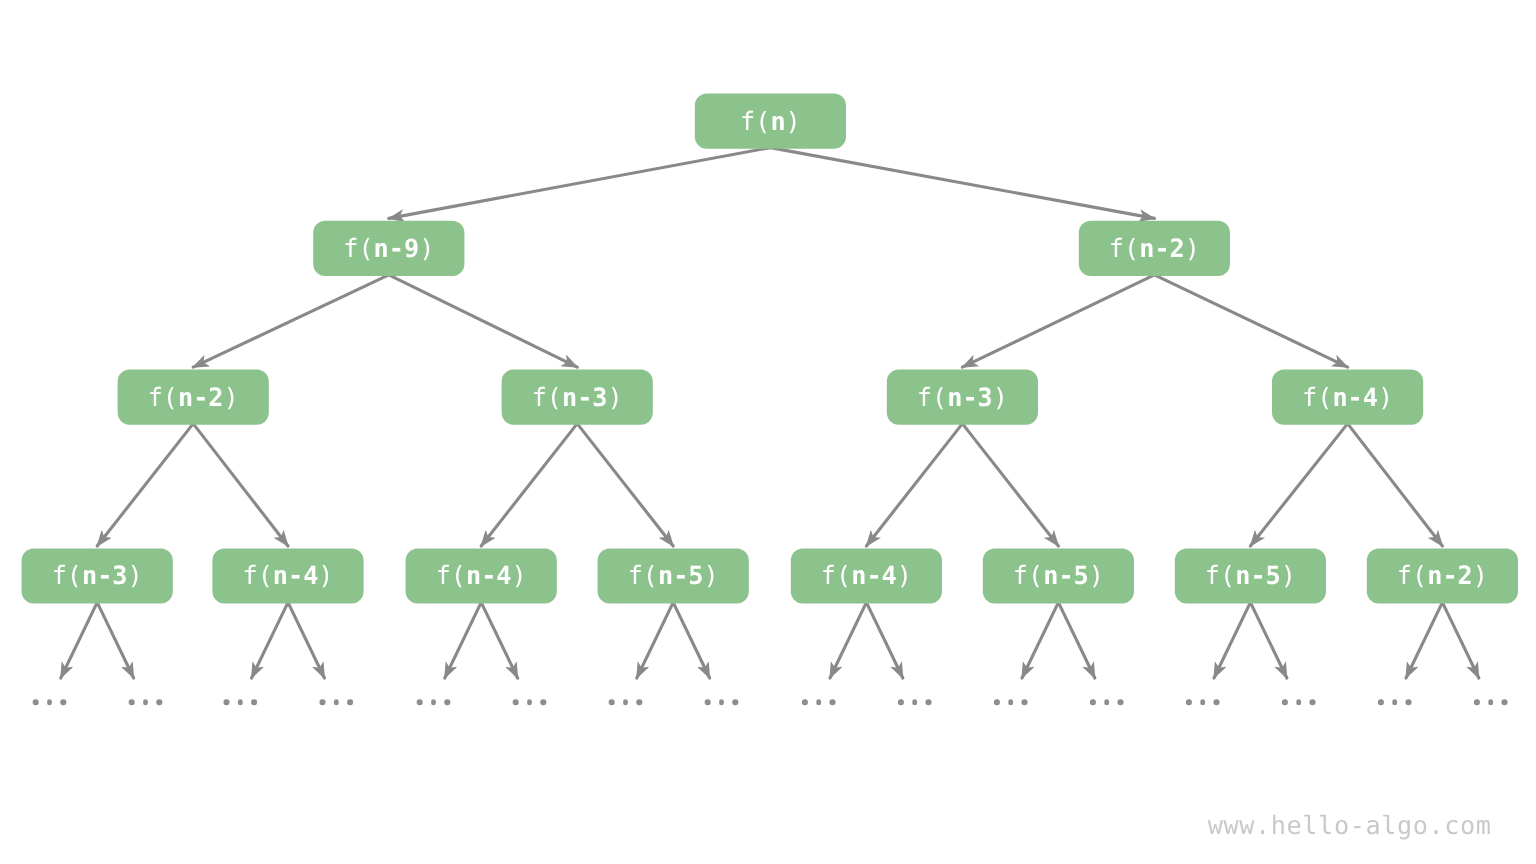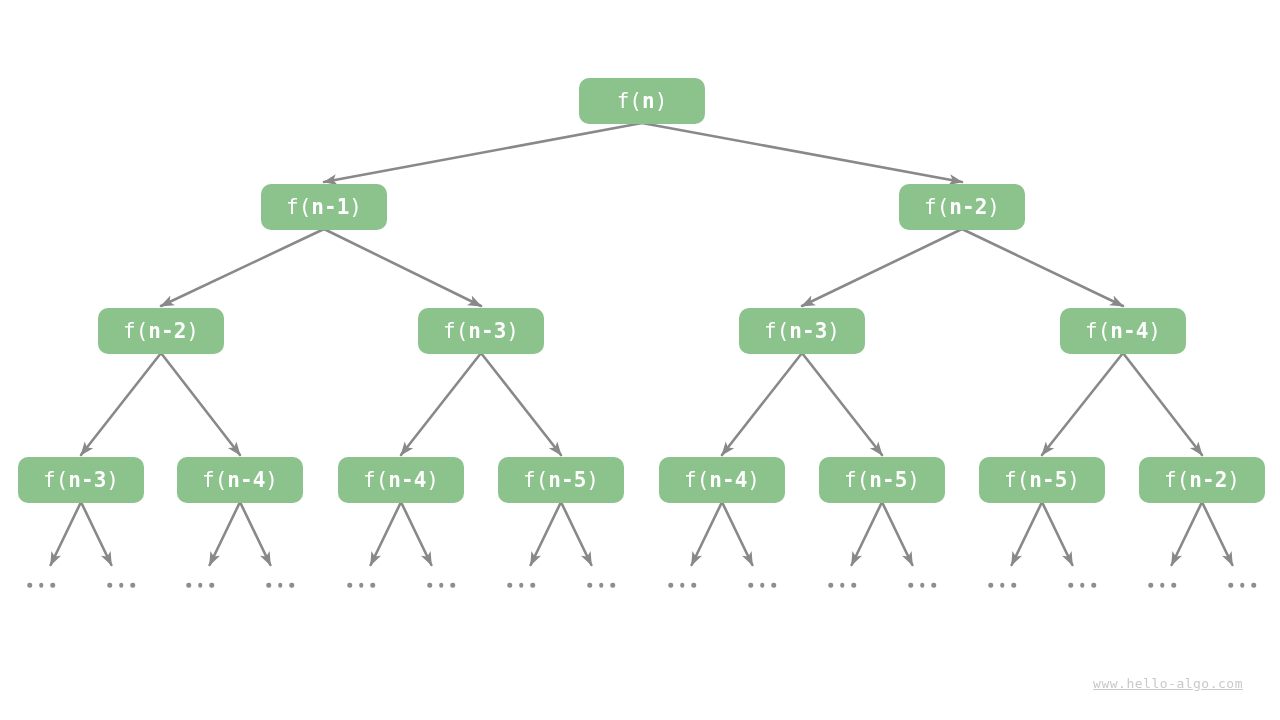--- a/index.html
+++ b/index.html
@@ -39,24 +39,23 @@
     transform:translate(-50%,-50%);
     display:flex;gap:7px;align-items:center;
   }
   .dot{
     display:block;width:4.5px;height:4.5px;border-radius:50%;
     background:var(--dots);
   }
   .watermark{
     position:absolute;
     right:37px;top:676px;
-    font-size:13px;line-height:1.2;
+    font-size:21px;line-height:1.2;
     color:var(--watermark);
     letter-spacing:0.5px;
-    text-decoration:underline;
   }
 </style>
 </head>
 <body>
 
 <div class="stage" id="stage">
   <svg id="edges" viewBox="0 0 1280 720">
     <defs>
       <marker id="arrowhead" markerUnits="userSpaceOnUse" markerWidth="14" markerHeight="12" viewBox="0 0 13 10" refX="12" refY="5" orient="auto">
         <path d="M0,0 L13,5 L0,10 L3.2,5 Z"></path>
@@ -88,21 +87,21 @@
       <line x1="722" y1="502" x2="752.3614457831326" y2="565" marker-end="url(#arrowhead)"></line>
       <line x1="882" y1="502" x2="851.6385542168674" y2="565" marker-end="url(#arrowhead)"></line>
       <line x1="882" y1="502" x2="912.3614457831326" y2="565" marker-end="url(#arrowhead)"></line>
       <line x1="1042" y1="502" x2="1011.6385542168674" y2="565" marker-end="url(#arrowhead)"></line>
       <line x1="1042" y1="502" x2="1072.3614457831325" y2="565" marker-end="url(#arrowhead)"></line>
       <line x1="1202" y1="502" x2="1171.6385542168675" y2="565" marker-end="url(#arrowhead)"></line>
       <line x1="1202" y1="502" x2="1232.3614457831325" y2="565" marker-end="url(#arrowhead)"></line>
     </svg>
 
   <div class="node" style="left: 642px; top: 101px;"><span>f(</span><b>n</b><span>)</span></div>
-    <div class="node" style="left: 324px; top: 207px;"><span>f(</span><b>n-1</b><span>)</span></div>
+    <div class="node" style="left: 324px; top: 207px;"><span>f(</span><b>n-9</b><span>)</span></div>
     <div class="node" style="left: 962px; top: 207px;"><span>f(</span><b>n-2</b><span>)</span></div>
     <div class="node" style="left: 161px; top: 331px;"><span>f(</span><b>n-2</b><span>)</span></div>
     <div class="node" style="left: 481px; top: 331px;"><span>f(</span><b>n-3</b><span>)</span></div>
     <div class="node" style="left: 802px; top: 331px;"><span>f(</span><b>n-3</b><span>)</span></div>
     <div class="node" style="left: 1123px; top: 331px;"><span>f(</span><b>n-4</b><span>)</span></div>
     <div class="node" style="left: 81px; top: 480px;"><span>f(</span><b>n-3</b><span>)</span></div>
     <div class="node" style="left: 240px; top: 480px;"><span>f(</span><b>n-4</b><span>)</span></div>
     <div class="node" style="left: 401px; top: 480px;"><span>f(</span><b>n-4</b><span>)</span></div>
     <div class="node" style="left: 561px; top: 480px;"><span>f(</span><b>n-5</b><span>)</span></div>
     <div class="node" style="left: 722px; top: 480px;"><span>f(</span><b>n-4</b><span>)</span></div>

